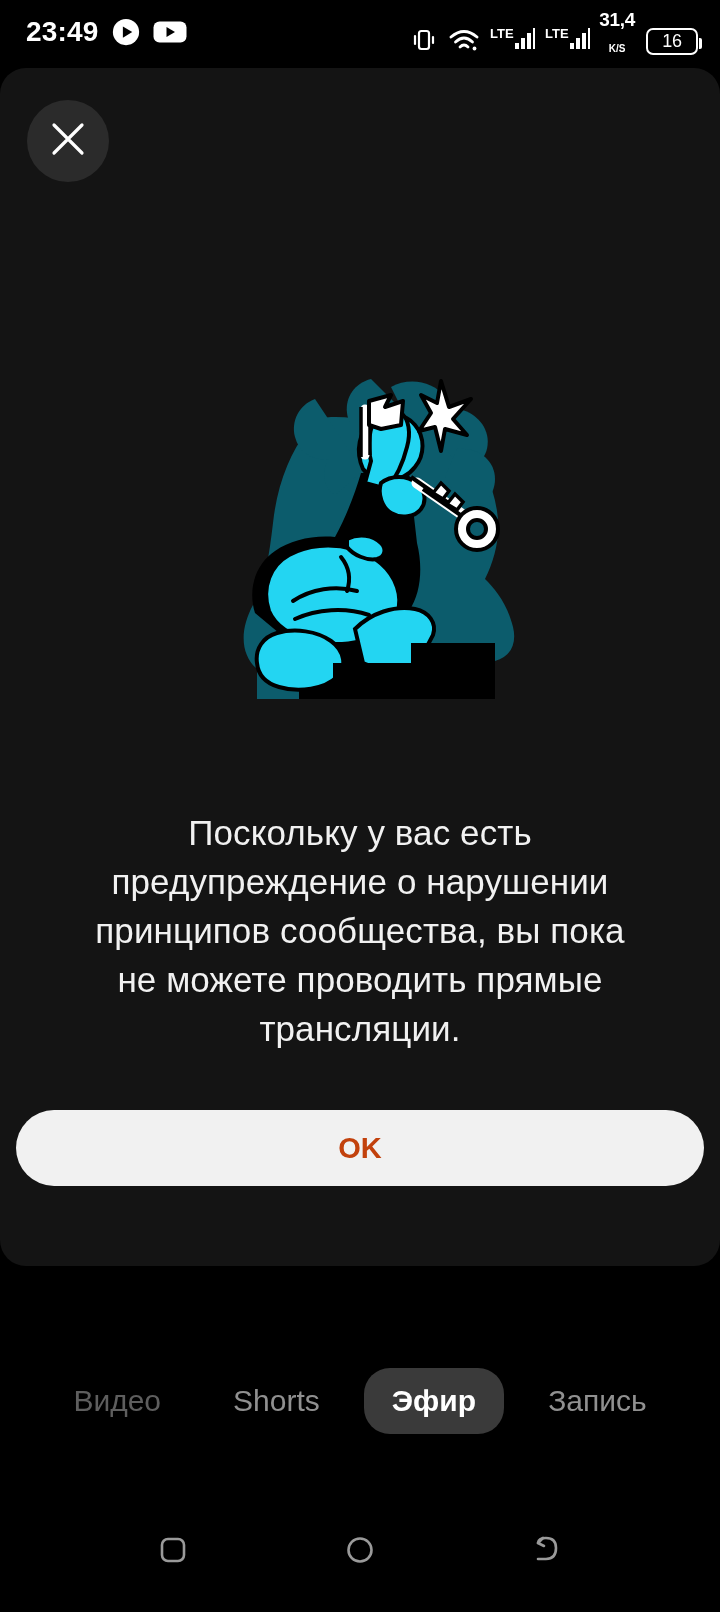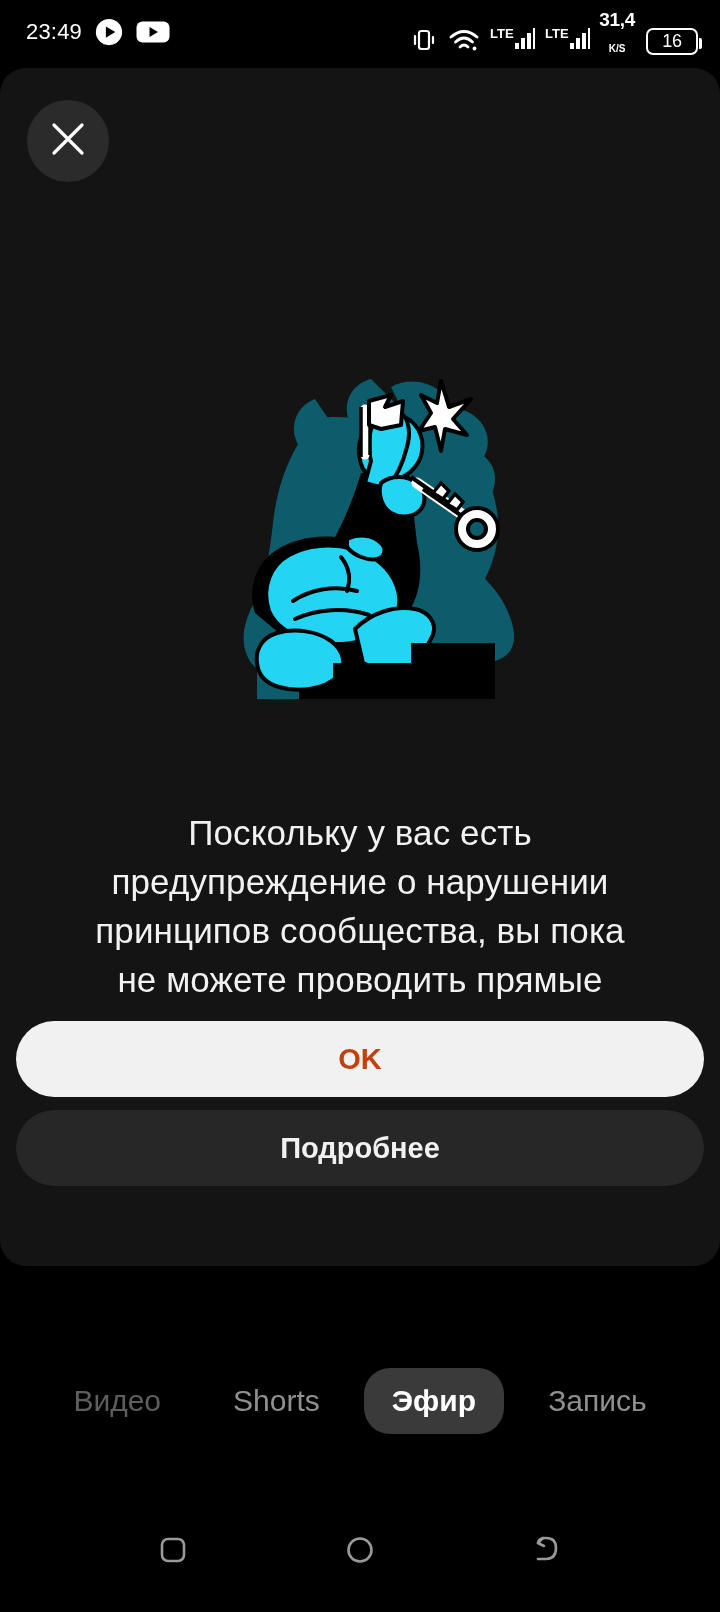--- a/index.html
+++ b/index.html
@@ -22,21 +22,21 @@
     position: absolute;
     top: 0; left: 0;
     width: 720px; height: 64px;
     display: flex;
     align-items: center;
     justify-content: space-between;
     padding: 0 22px 0 26px;
     color: #ffffff;
   }
   #status-left { display: flex; align-items: center; gap: 12px; }
-  #status-clock { font-size: 22px; letter-spacing: .2px; font-weight: 400; }
+  #status-clock { font-size: 28px; letter-spacing: .2px; font-weight: 700; }
   #status-right { display: flex; align-items: flex-end; gap: 9px; }
   .sbicon { display: flex; align-items: center; }
 
   .netspeed {
     display: flex; flex-direction: column;
     align-items: center; justify-content: flex-end;
     line-height: 1; margin-bottom: 1px;
   }
   .netspeed .nsval { font-size: 19px; font-weight: 700; letter-spacing: -.3px; }
   .netspeed .nsunit { font-size: 10px; font-weight: 700; margin-top: 15px; }
@@ -332,21 +332,20 @@
           <path d="M246 38 L254 64 L276 56 L258 76 L272 92 L250 86 L246 108
                    L240 84 L224 88 L236 70 L226 52 L242 60 Z" fill="#ffffff" stroke="#000000" stroke-width="4" stroke-linejoin="round"></path>
         </svg>
       </span>
     </div>
 
     <div id="message">Поскольку у вас есть предупреждение о нарушении принципов сообщества, вы пока не можете проводить прямые трансляции.</div>
 
     <div id="actions">
       <button class="action-btn btn-primary">OK</button>
-      <button class="action-btn btn-secondary">Подробнее</button>
     </div>
   </div>
 
   <div id="mode-tabs">
     <div class="mode-tab dim">Видео</div>
     <div class="mode-tab">Shorts</div>
     <div class="mode-tab active">Эфир</div>
     <div class="mode-tab">Запись</div>
   </div>
 

